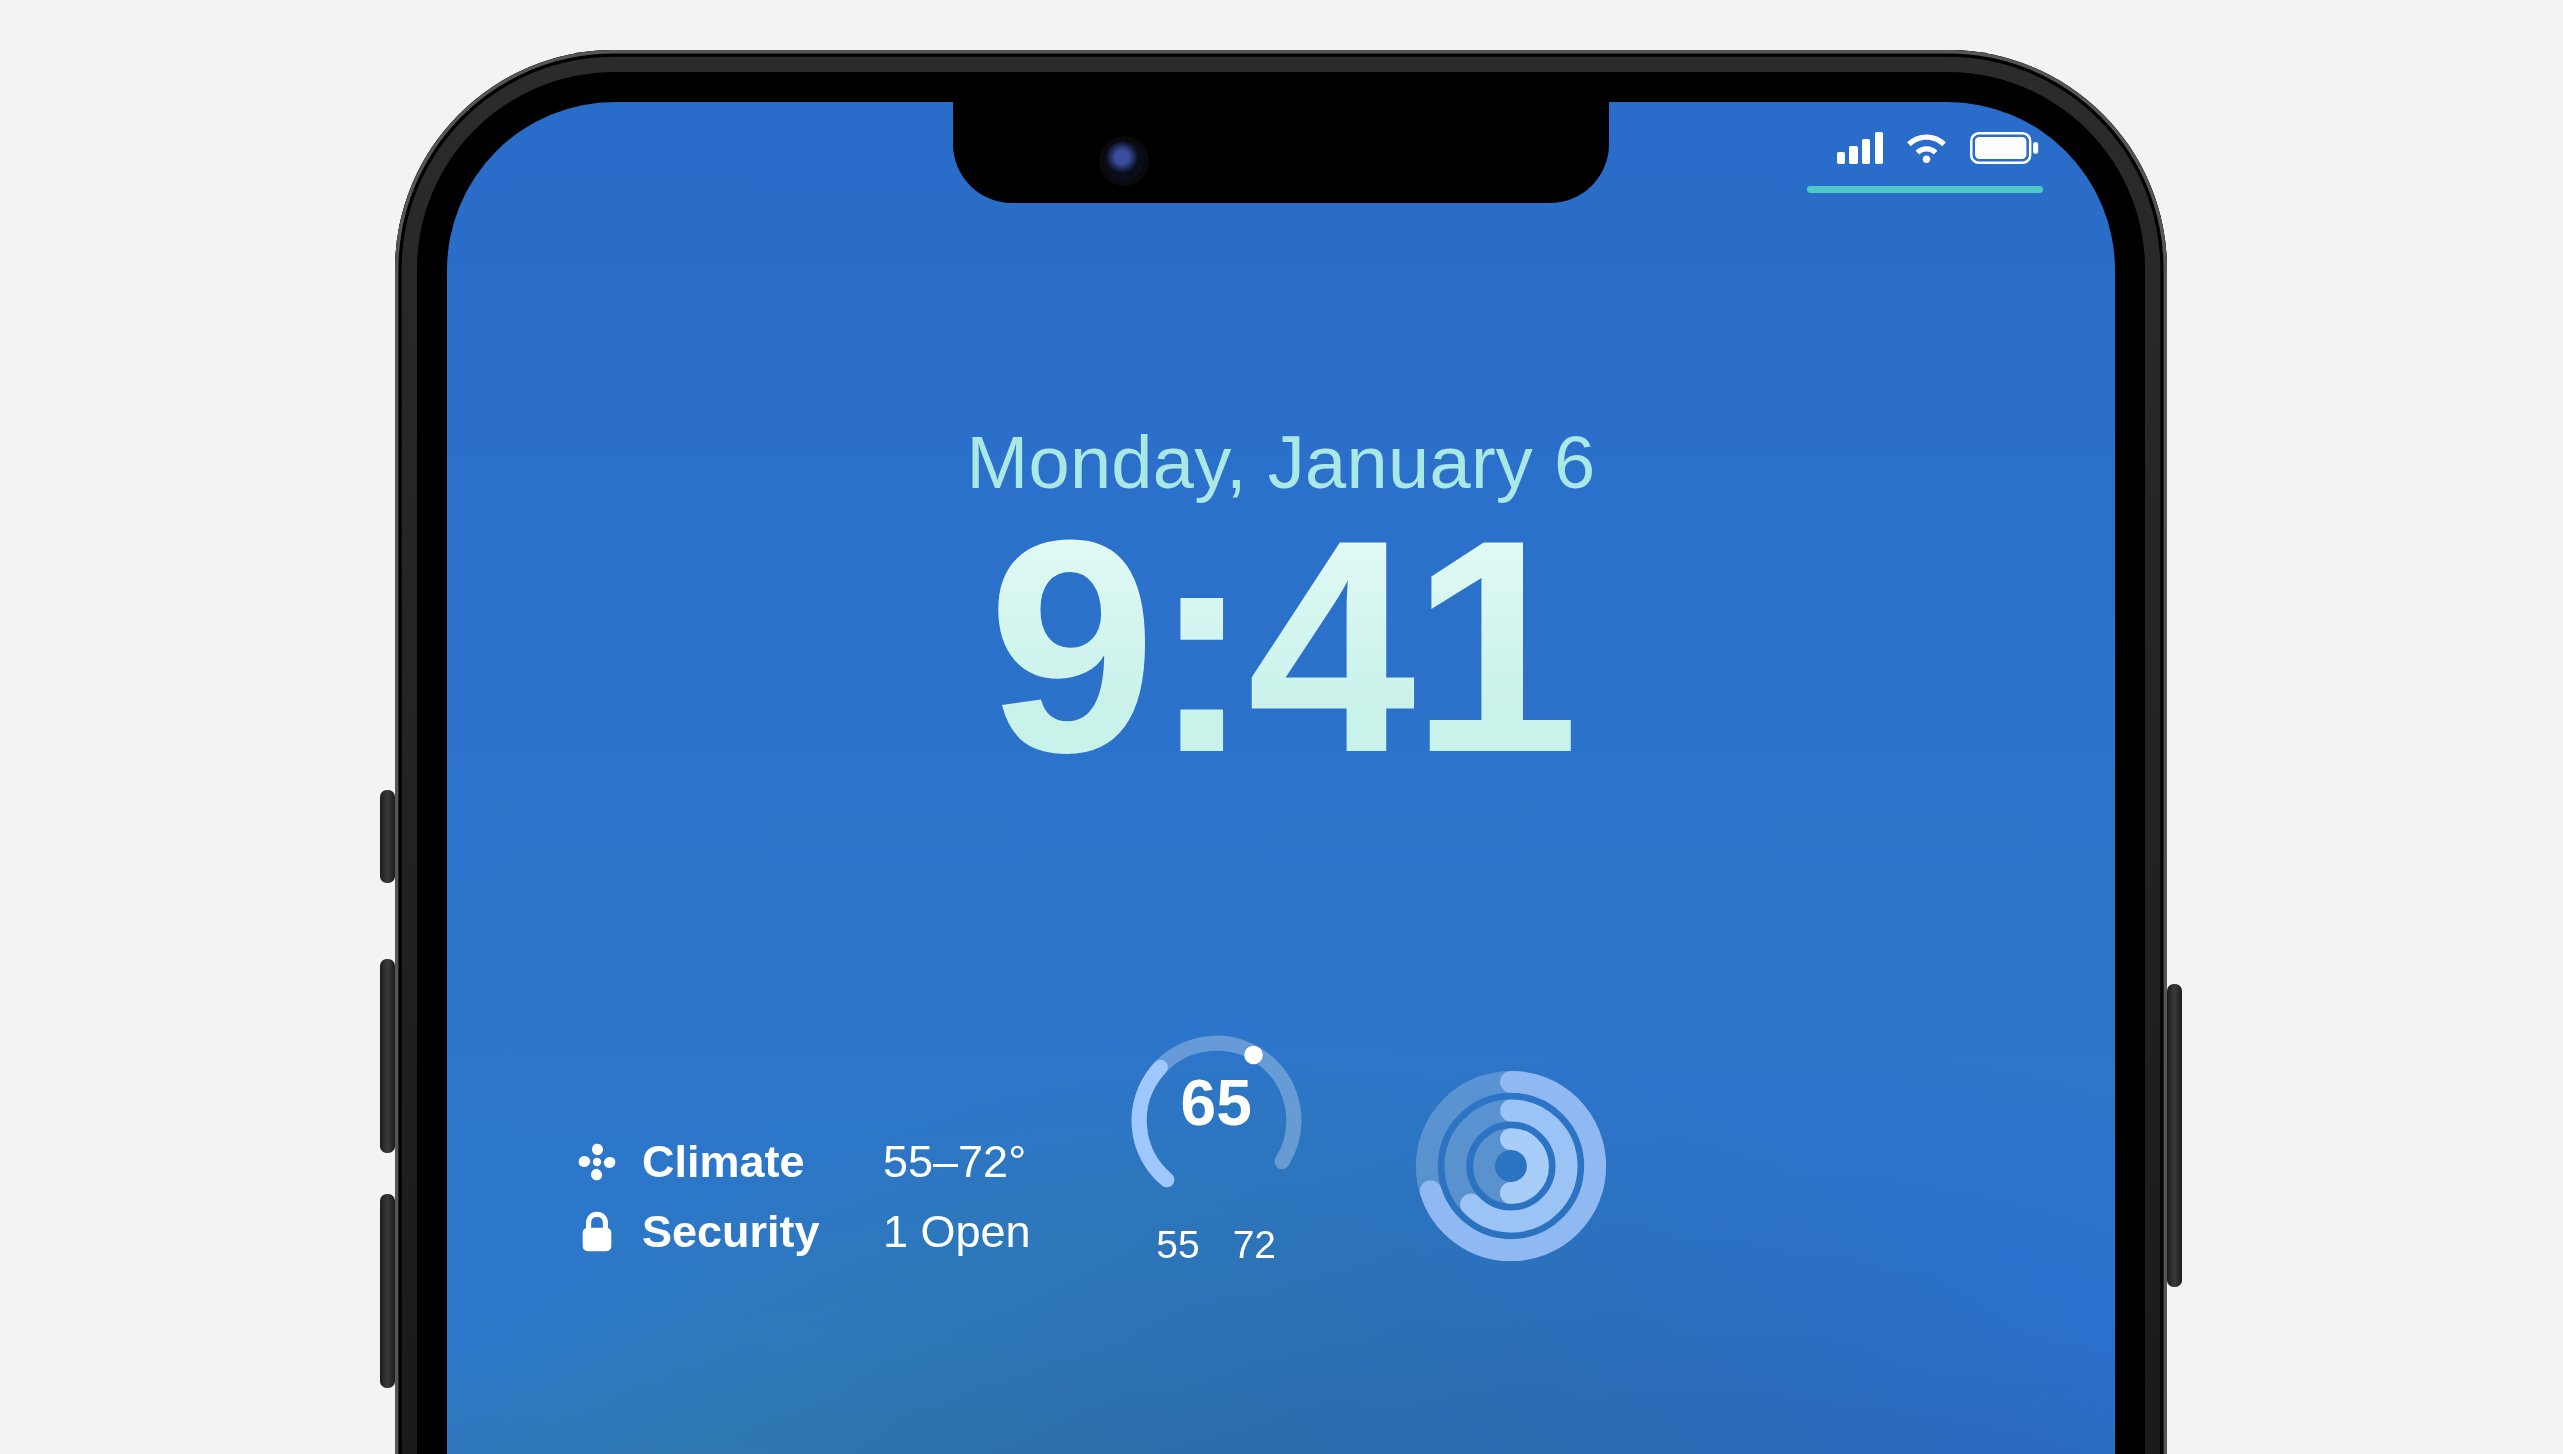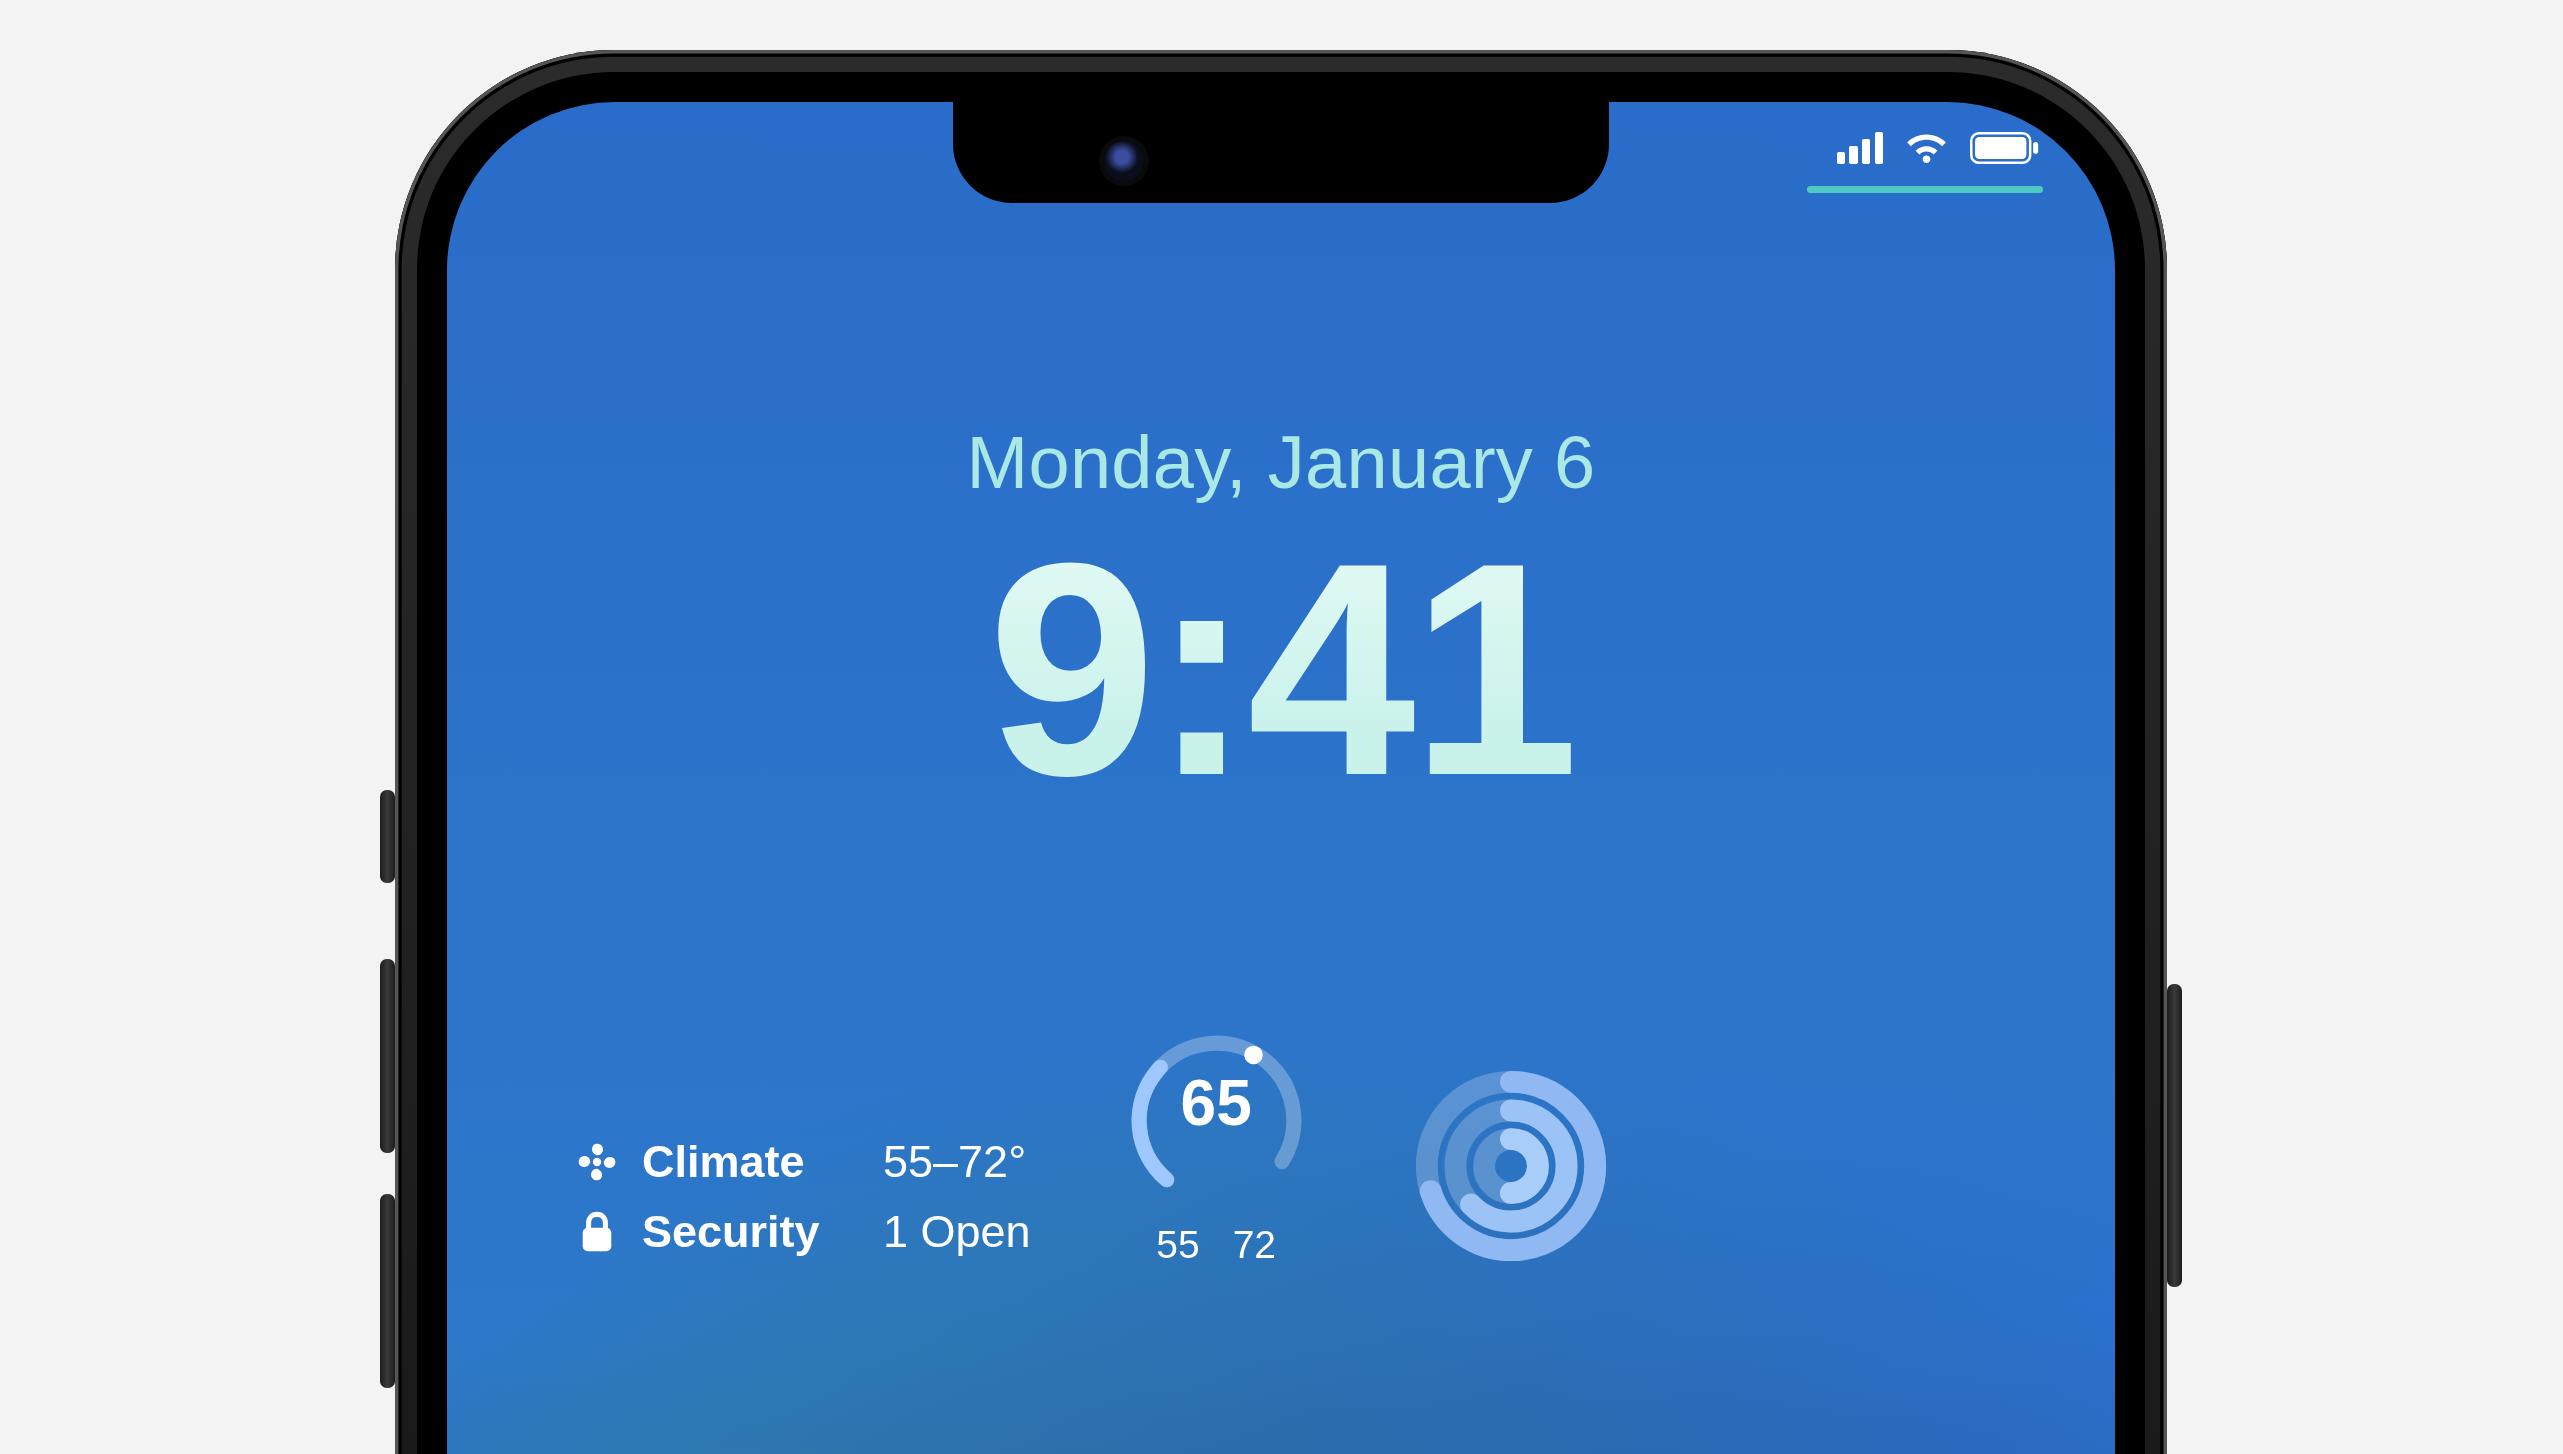--- a/index.html
+++ b/index.html
@@ -132,21 +132,21 @@
     top: 318px;
     left: 0; right: 0;
     text-align: center;
     font-size: 74px;
     font-weight: 500;
     letter-spacing: 0.3px;
     color: #a9e8e4;
   }
   .time {
     position: absolute;
-    top: 408px;
+    top: 385px;
     left: 0; right: 0;
     text-align: center;
     font-size: 303px;
     font-weight: 650;
     letter-spacing: -5px;
     line-height: 1.05;
     background: linear-gradient(180deg,#e7fbf6 0%, #c9f2eb 70%);
     -webkit-background-clip: text;
     background-clip: text;
     color: transparent;

